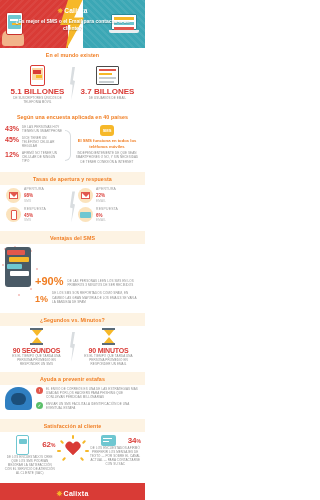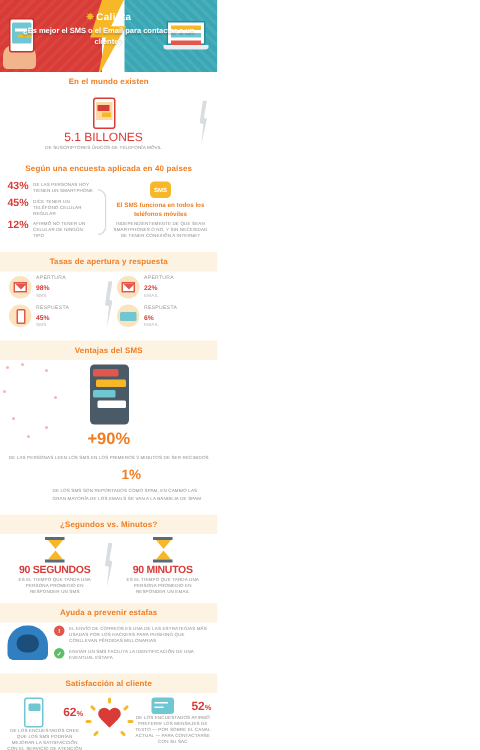--- a/index.html
+++ b/index.html
@@ -72,21 +72,21 @@
   .two { display:flex; align-items:flex-start; }
   .col { flex:1; text-align:center; padding:0 3px; }
   .divider-bolt {
     width:7px; align-self:stretch; position:relative; flex:none;
   }
   .divider-bolt::before{
     content:""; position:absolute; left:1px; top:4px; width:5px; bottom:4px;
     background:#d9dde0;
     clip-path:polygon(45% 0, 100% 0, 58% 40%, 100% 42%, 25% 100%, 52% 54%, 0 52%);
   }
-  .big-num { color:#d93b36; font-weight:normal; }
+  .big-num { color:#d93b36; font-weight:bold; }
   .cap { color:#8d8d8d; font-size:3px; line-height:1.35; letter-spacing:.1px; }
 
   
   .world { padding:2px 6px 6px; }
   .world .icn { height:24px; display:flex; align-items:center; justify-content:center; }
   .phone-ic { width:15px; height:21px; background:#fff; border:1px solid #d93b36; border-radius:2px; position:relative; }
   .phone-ic .s { position:absolute; left:1px; top:2px; right:1px; height:12px; background:#fbd9a5; }
   .phone-ic .s b { position:absolute; left:1px; top:2px; width:8px; height:4px; background:#d93b36; }
   .phone-ic .s i { position:absolute; right:1px; top:7px; width:6px; height:3px; background:#f6b829; }
   .mon-ic { width:23px; height:19px; background:#fff; border:1px solid #4a4a4a; border-radius:1px; position:relative; }
@@ -123,21 +123,21 @@
   .circ .env::after{ content:""; position:absolute; left:0; top:0; width:0; height:0; border-left:4px solid transparent; border-right:4px solid transparent; border-top:4px solid #e2574c; }
   .circ .mob { position:absolute; left:5px; top:3px; width:6px; height:10px; background:#fff; border:1px solid #e2574c; border-radius:1px; }
   .circ .lap { position:absolute; left:2px; top:5px; width:11px; height:6px; background:#6fc7d1; border-radius:1px; }
   .rate-lbl { color:#9a9a9a; font-size:3.4px; letter-spacing:.2px; }
   .rate-val { color:#d93b36; font-weight:bold; font-size:7.5px; line-height:1; }
   .rate-val span { font-size:4.5px; }
   .rate-sub { color:#b5b5b5; font-size:3px; letter-spacing:.2px; }
 
   
   .adv { padding:3px 5px 5px; position:relative; }
-  .adv-row { display:flex; align-items:center; gap:4px; margin-bottom:4px;flex-direction:column; }
+  .adv-row { display:flex; align-items:flex-end; gap:4px; margin-bottom:4px; }
   .adv-phone {
     width:26px; height:40px; background:#4a5a66; border-radius:3px; flex:none;
     position:relative; padding:3px 2px;
   }
   .adv-phone .m { height:5px; border-radius:1px; margin-bottom:2px; }
   .adv-phone .m.a { background:#e2574c; width:80%; }
   .adv-phone .m.b { background:#f6b829; width:90%; margin-left:auto; }
   .adv-phone .m.c { background:#6fc7d1; width:70%; }
   .adv-phone .m.d { background:#fff; width:85%; margin-left:auto; }
   .adv-pct { color:#f07d22; font-weight:bold; font-size:11px; flex:none; }
@@ -230,20 +230,32 @@
             <div class="s">
               <b></b>
               <i></i>
             </div>
           </div>
         </div>
       <div class="big-num num-lg">5.1 BILLONES</div>
       <div class="cap">DE SUSCRIPTORES ÚNICOS DE TELEFONÍA MÓVIL</div>
     </div>
     <div class="divider-bolt"></div>
+    <div class="col">
+      <div class="icn">
+          <div class="mon-ic">
+            <i></i>
+            <i></i>
+            <i></i>
+            <i></i>
+          </div>
+        </div>
+      <div class="big-num num-lg">3.7 BILLONES</div>
+      <div class="cap">DE USUARIOS DE EMAIL</div>
+    </div>
   </div>
 
   <div class="sec-head">Según una encuesta aplicada en 40 países</div>
   <div class="survey">
     <div class="survey-left">
       <div class="stat-row">
         <div class="pc">43%</div>
         <div class="cap">DE LAS PERSONAS HOY TIENEN UN SMARTPHONE</div>
       </div>
       <div class="stat-row">
@@ -406,21 +418,21 @@
         <b style="right:5px;bottom:2px;transform:rotate(135deg)"></b>
       </div>
       <div class="heart"></div>
     </div>
     <div class="col3">
       <div style="position:relative;display:flex;align-items:center;justify-content:center;gap:1px">
         <div class="sat-bub">
             <i></i>
             <i></i>
           </div>
-        <div class="sat-pct"><span style="font-size:8px">52</span><span>%</span></div>
+        <div class="sat-pct"><span style="font-size:8px">34</span><span>%</span></div>
       </div>
       <div class="cap">DE LOS ENCUESTADOS AFIRMÓ PREFERIR LOS MENSAJES DE TEXTO — POR SOBRE EL CANAL ACTUAL — PARA CONTACTARSE CON SU SAC</div>
     </div>
   </div>
 
   <div class="footer">
     <div class="logo">
       <span class="mark">✵</span><span>Calixta</span>
     </div>
   </div>

